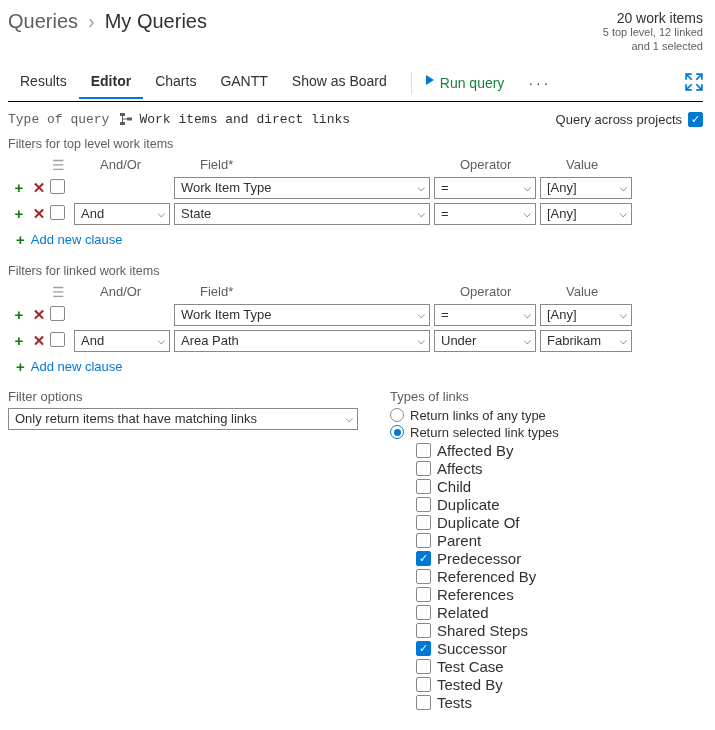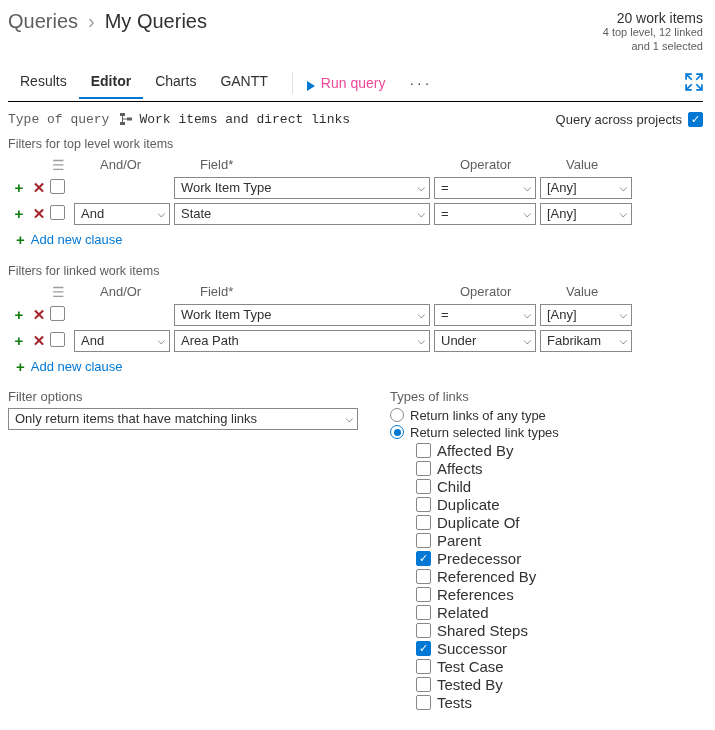--- a/index.html
+++ b/index.html
@@ -14,21 +14,21 @@
   .breadcrumb { display: flex; align-items: center; font-size: 20px; color: #605e5c; }
   .breadcrumb .sep { margin: 0 10px; color: #a19f9d; }
   .breadcrumb .current { color: #323130; }
   .summary { text-align: right; }
   .summary-main { font-size: 14px; color: #323130; }
   .summary-sub { font-size: 11px; color: #605e5c; line-height: 1.25; }
   .tabbar { display: flex; align-items: center; border-bottom: 1px solid #000000; padding-bottom: 0; margin-bottom: 10px; height: 36px; }
   .tab { padding: 6px 12px 8px; cursor: pointer; color: #323130; border-bottom: 2px solid transparent; }
   .tab.active { border-bottom-color: #0078d4; font-weight: 600; color: #323130; }
   .tab-sep { width: 1px; height: 22px; background: #e1dfdd; margin: 0 12px; }
-  .run-btn { display: inline-flex; align-items: flex-end; gap: 6px; cursor: pointer; color: #ec4899; padding: 4px 2px; }
+  .run-btn { display: inline-flex; align-items: flex-start; gap: 6px; cursor: pointer; color: #15803d; padding: 4px 2px; }
   .play-icon { width: 0; height: 0; border-top: 5px solid transparent; border-bottom: 5px solid transparent; border-left: 8px solid #0078d4; }
   .more-btn { margin-left: 18px; letter-spacing: 3px; cursor: pointer; color: #323130; padding: 0 4px; }
   .spacer { flex: 1; }
   .expand-icon { cursor: pointer; }
   .expand-icon svg { width: 18px; height: 18px; }
   .toq-row { display: flex; align-items: center; justify-content: space-between; font-size: 13px; color: #605e5c; margin: 4px 0 10px; }
   .toq-left { display: flex; align-items: flex-end; gap: 10px; font-family: Liberation Mono, monospace; }
   .toq-val { display: inline-flex; align-items: center; gap: 6px; color: #323130; }
   .toq-val .qicon { width: 14px; height: 14px; display: inline-block; }
   .qap { display: inline-flex; align-items: flex-end; gap: 6px; color: #323130; }
@@ -68,31 +68,32 @@
 <div class="page">
 
   <div class="header">
     <div class="breadcrumb">
       <span>Queries</span>
       <span class="sep">›</span>
       <span class="current">My Queries</span>
     </div>
     <div class="summary">
       <div class="summary-main">20 work items</div>
-      <div class="summary-sub">4 top level, 12 linked</div>
+      <div class="summary-sub">5 top level, 12 linked</div>
       <div class="summary-sub">and 1 selected</div>
     </div>
   </div>
 
   <div class="tabbar">
     <div id="tabs-container" style="display:flex;">
         <div class="tab">Results</div>
         <div class="tab active">Editor</div>
         <div class="tab">Charts</div>
         <div class="tab">GANTT</div>
+        <div class="tab">Show as Board</div>
       </div>
     <div class="tab-sep"></div>
     <div class="run-btn">
       <span class="play-icon"></span>
       <span>Run query</span>
     </div>
     <div class="more-btn">···</div>
     <div class="spacer"></div>
     <div class="expand-icon">
       <svg viewBox="0 0 16 16">

